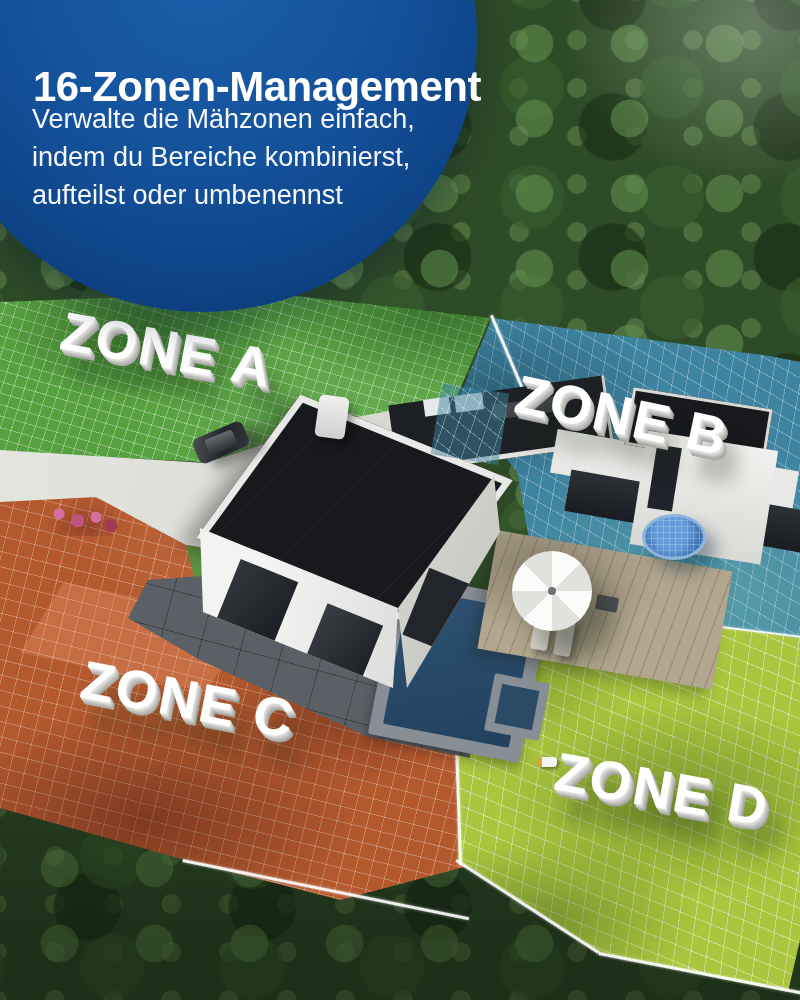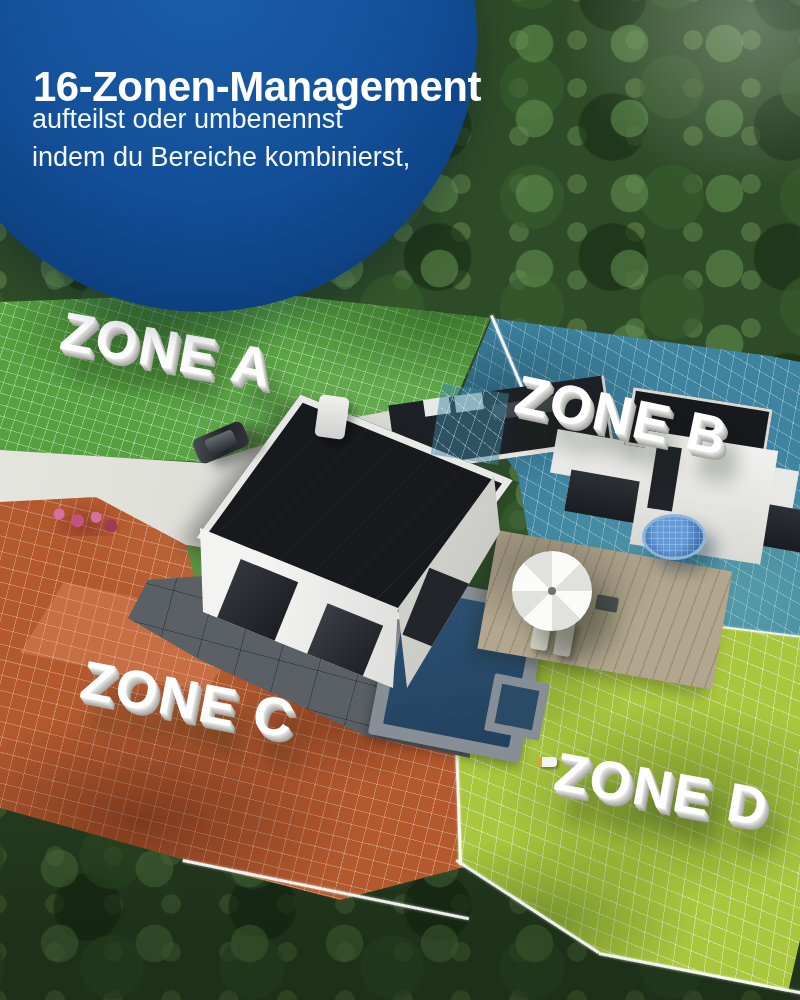--- a/index.html
+++ b/index.html
@@ -248,18 +248,19 @@
   <div class="abs flowers"></div>
 
   <div class="zone-label label-a">ZONE A</div>
   <div class="zone-label label-b">ZONE B</div>
   <div class="zone-label label-c">ZONE C</div>
   <div class="zone-label label-d">ZONE D</div>
 
   <div class="abs badge">
     <div class="abs badge-title">16-Zonen-Management</div>
     <div class="abs badge-copy">
+      <div>Verwalte die Mähzonen einfach,</div>
+      <div>indem du Bereiche kombinierst,</div>
       <div>aufteilst oder umbenennst</div>
-      <div>indem du Bereiche kombinierst,</div>
     </div>
   </div>
 
 </div>
 
 </body></html>

